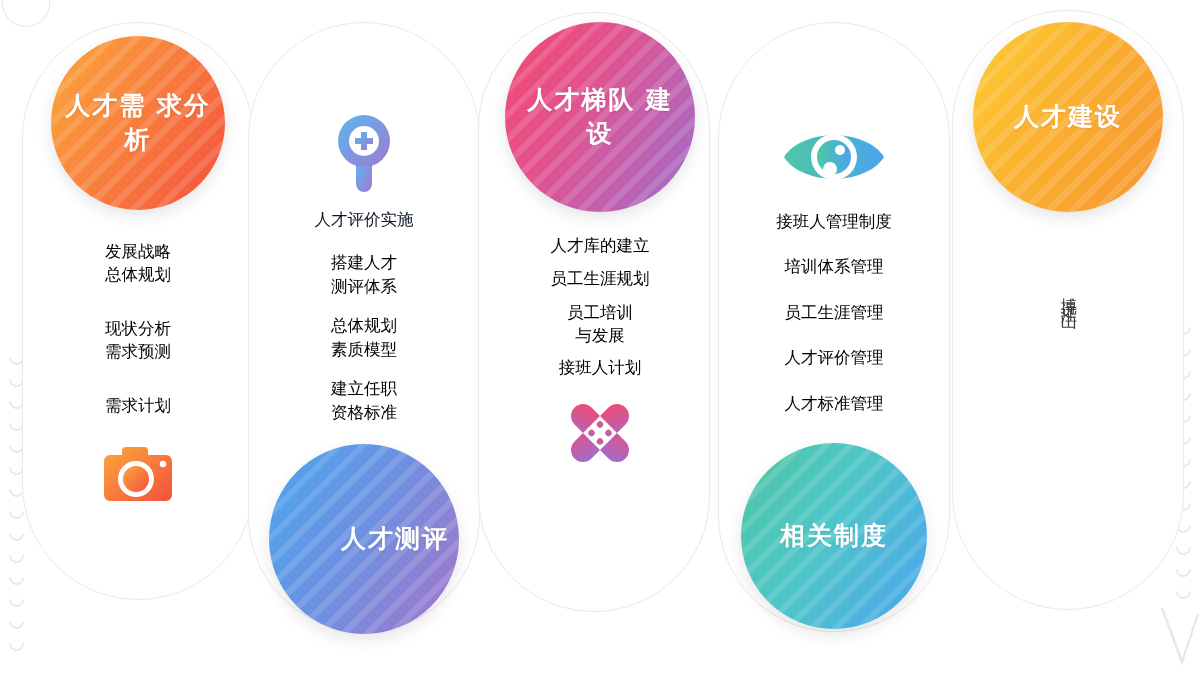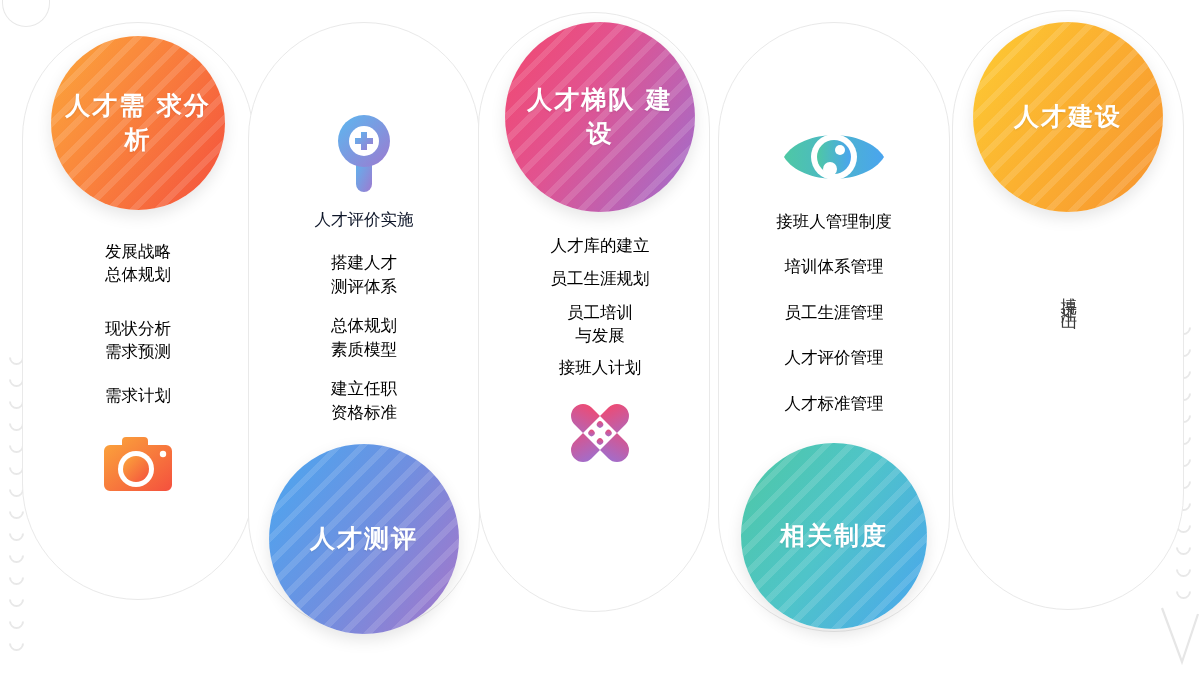--- a/index.html
+++ b/index.html
@@ -100,21 +100,21 @@
     background: repeating-linear-gradient(
       -45deg,
       rgba(255,255,255,0.00) 0px,
       rgba(255,255,255,0.00) 11px,
       rgba(255,255,255,0.13) 11px,
       rgba(255,255,255,0.13) 17px
     );
   }
 
   .b-orange  { background: linear-gradient(120deg, #fba73b 0%, #fa8a3c 35%, #f4503e 100%); }
-  .b-blue    { background: linear-gradient(120deg, #4aa8f0 0%, #6f8fe0 50%, #a775c9 100%); }
+  .b-blue    { background: linear-gradient(120deg, #4aa8f0 0%, #6f8fe0 50%, #a775c9 100%); justify-content: flex-end; }
   .b-pink    { background: linear-gradient(120deg, #f2496f 0%, #e2528f 40%, #9d6fd0 100%); }
   .b-teal    { background: linear-gradient(120deg, #4ec8a4 0%, #4fc4c9 48%, #4aa4ef 100%); }
   .b-yellow  { background: linear-gradient(120deg, #fdcc34 0%, #fbb130 45%, #f79330 100%); }
 
   
   .list {
     text-align: center;
     color: #000000;
     font-size: 16.5px;
     line-height: 1.42;
@@ -200,21 +200,21 @@
     <div class="bubble b-orange" style="width:174px; height:174px; font-size:25px;">
       <span class="label">人才需
 求分析</span>
     </div>
 
     <div class="list" style="margin-top:30px;">
       <div class="row">发展战略
 总体规划</div>
       <div class="row" style="margin-top:30px;text-align:center;">现状分析
 需求预测</div>
-      <div class="row" style="margin-top:20px;">需求计划</div>
+      <div class="row" style="margin-top:30px;">需求计划</div>
     </div>
 
     <div class="icon-wrap" style="margin-top:26px;">
       <svg width="72" height="64" viewBox="0 0 72 64">
         <defs>
           <linearGradient id="gCam" x1="0" y1="0" x2="1" y2="1">
             <stop offset="0%" stop-color="#fba73b"></stop>
             <stop offset="100%" stop-color="#f4503e"></stop>
           </linearGradient>
         </defs>

